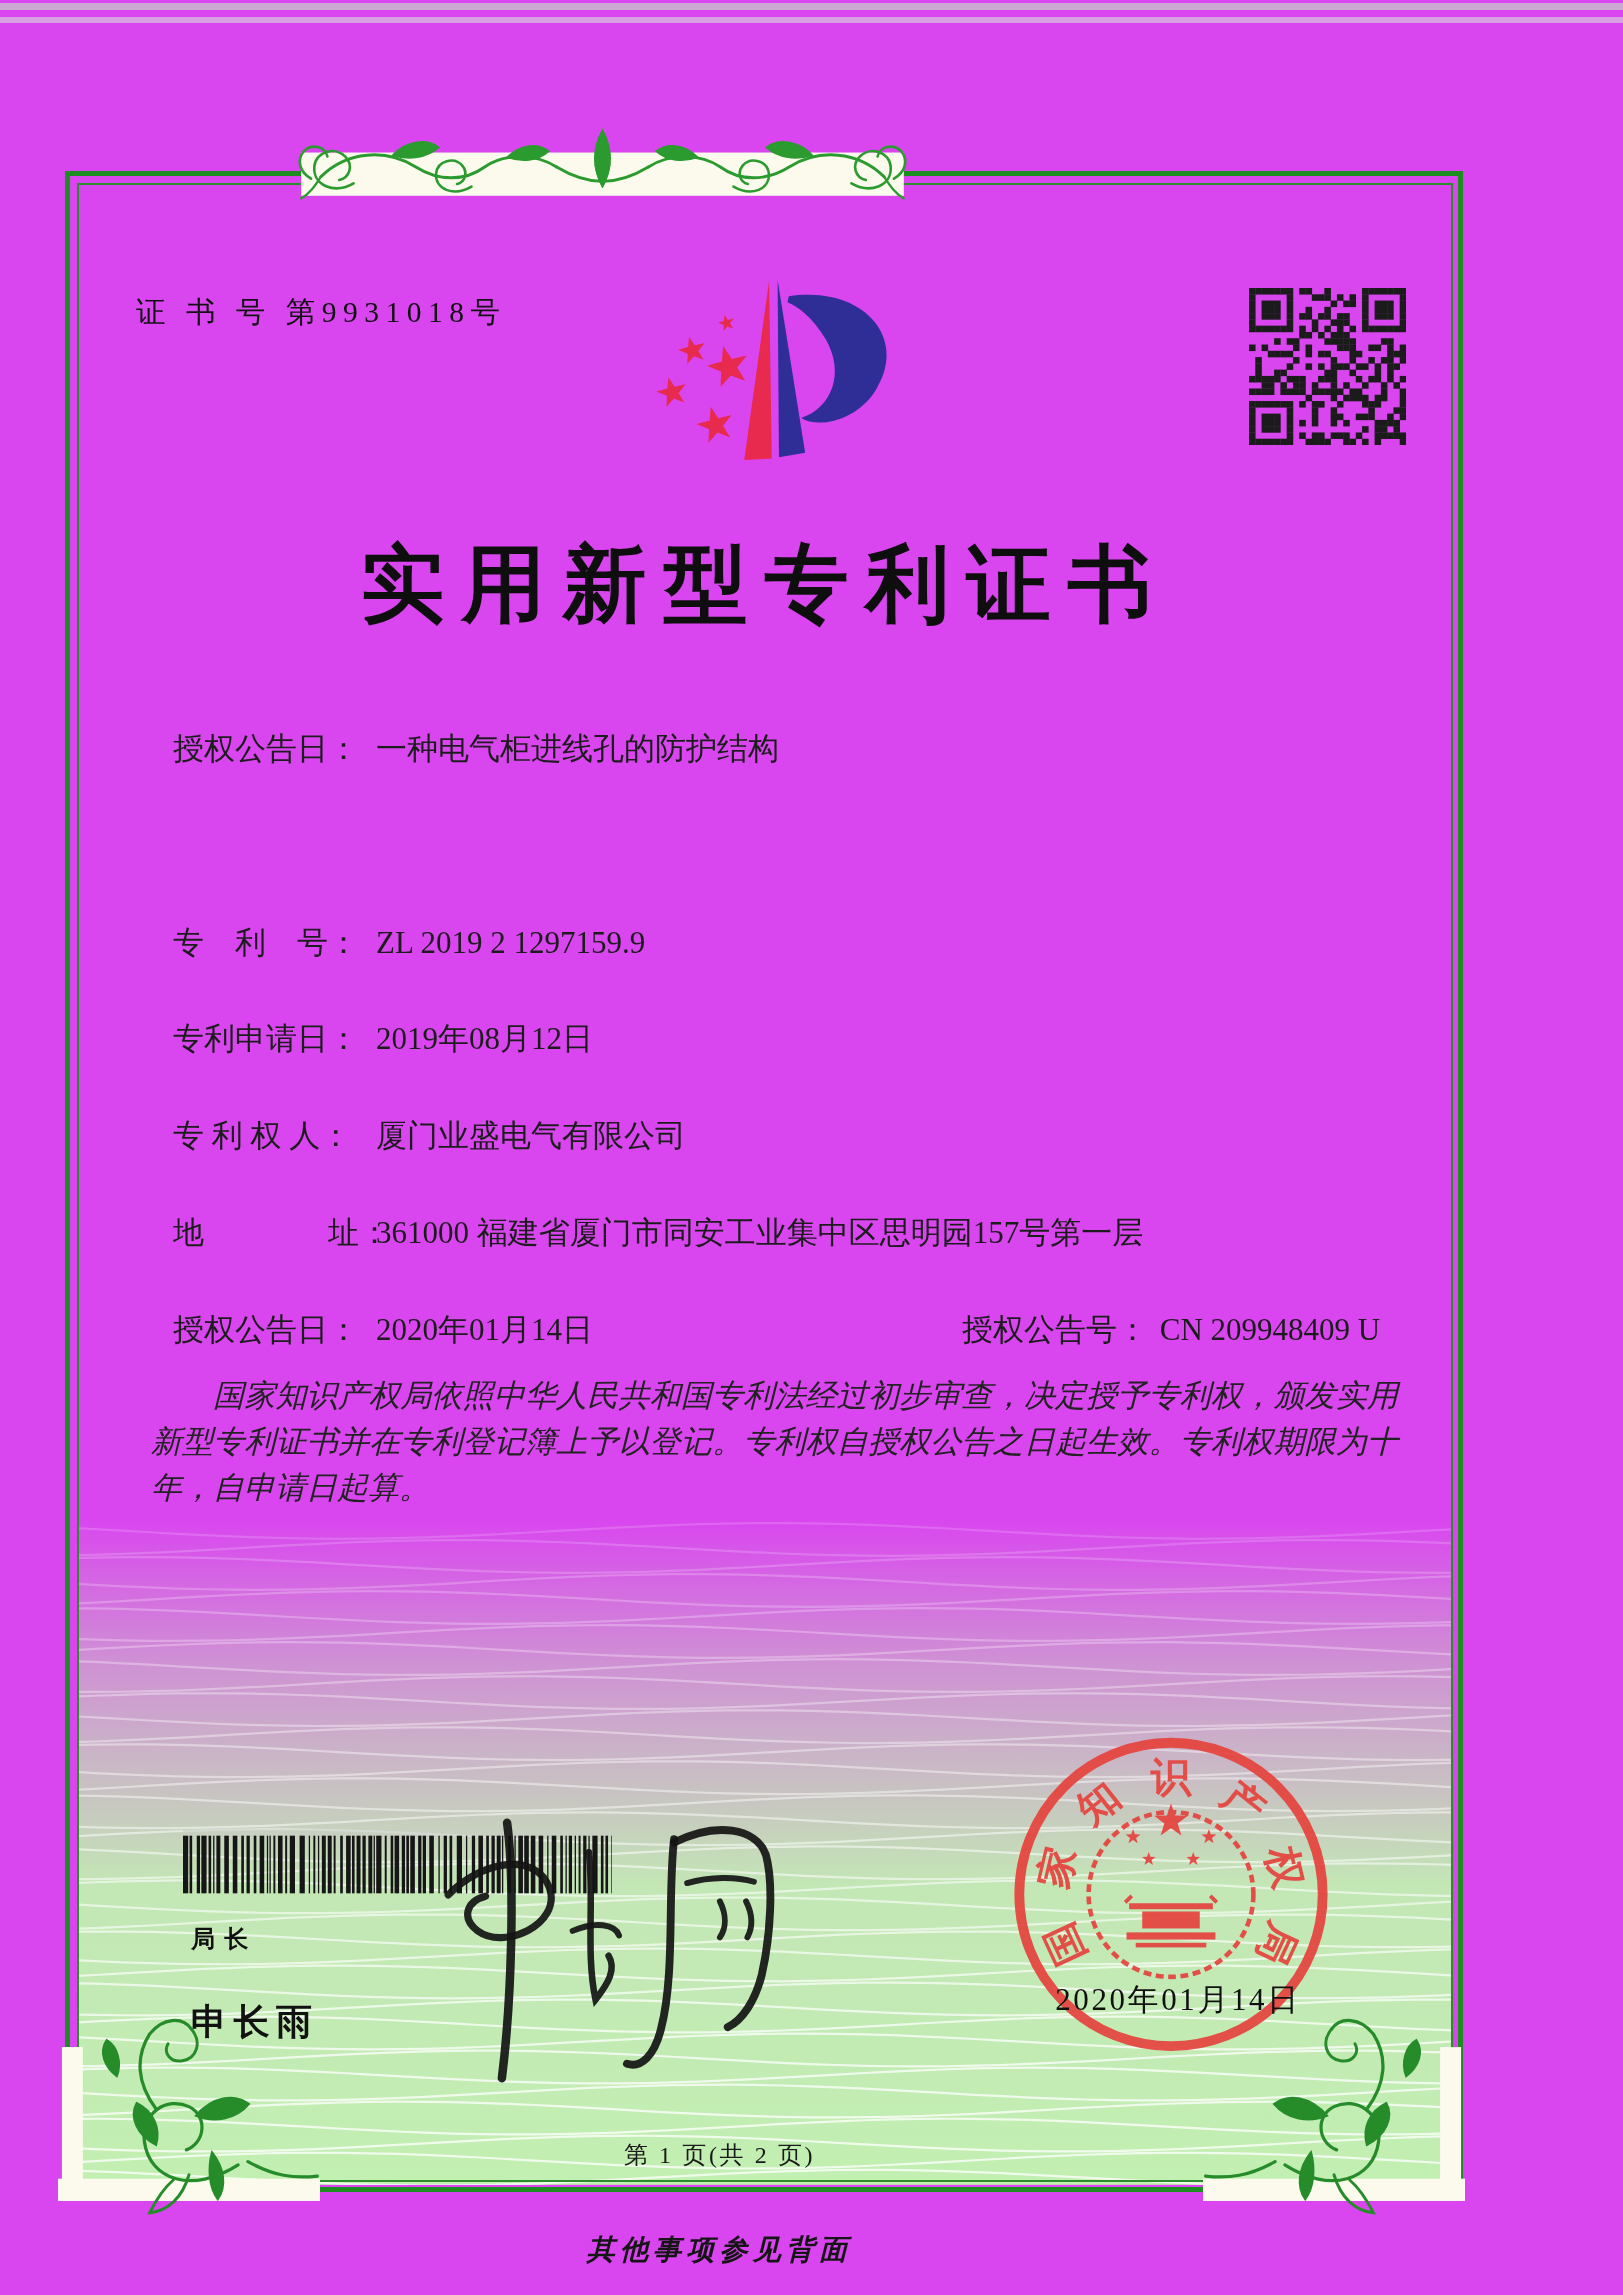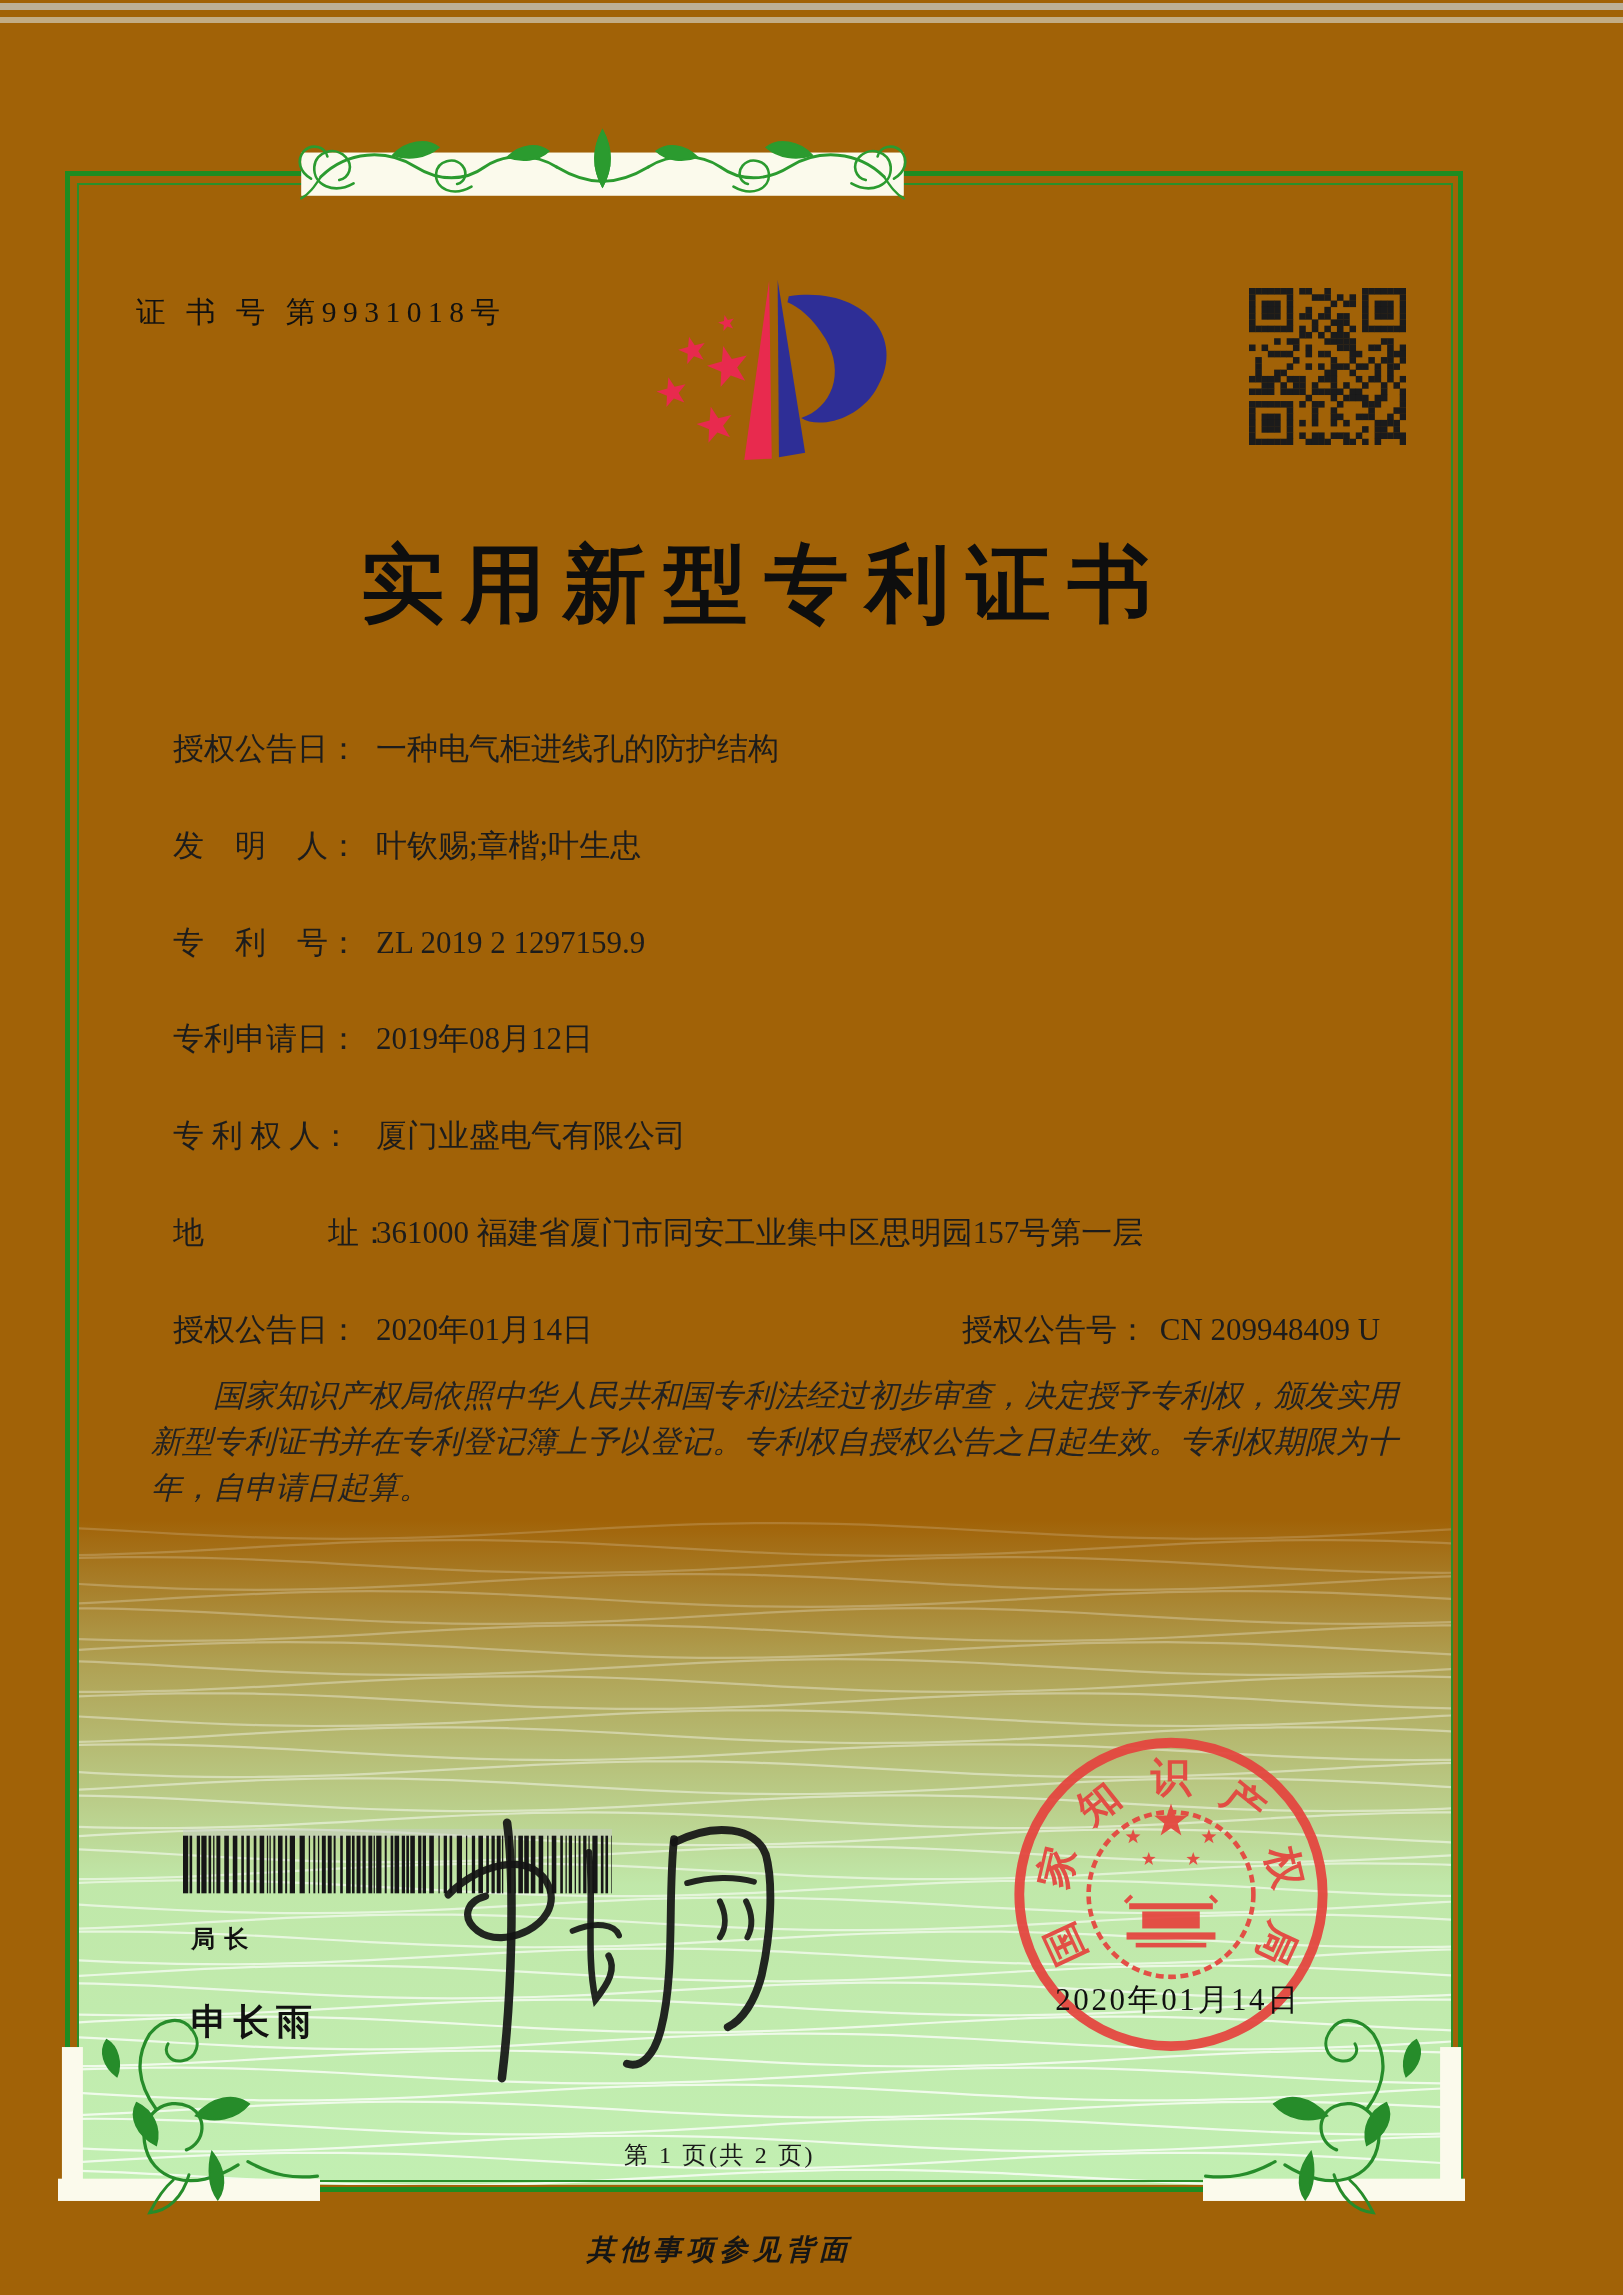--- a/index.html
+++ b/index.html
@@ -1,19 +1,19 @@
 <!DOCTYPE html>
 <html style="font-size:10.5px"><head>
 <meta charset="utf-8">
 <style>
   html,body{margin:0;padding:0;background:#888;}
   .page{
     position:relative;
     width:1623px;height:2295px;
-    background:#a16207;
+    background:#d946ef;
     overflow:hidden;
     font-family:"Liberation Serif","DejaVu Serif",serif;
     color:#1c1c1c;
   }
   .scanline{position:absolute;left:0;width:100%;}
   .sl1{top:2.6px;height:7.9px;background:#c6cbc9;opacity:.75;}
   .sl2{top:17px;height:5.9px;background:#d9dedb;opacity:.6;}
 
   
   .frame-outer{
@@ -510,23 +510,20 @@
       <rect x="172.8" y="230.4" width="10" height="10" fill="#1b1b1b"></rect>
       <rect x="192.0" y="230.4" width="10" height="10" fill="#1b1b1b"></rect>
       <rect x="230.4" y="230.4" width="10" height="10" fill="#1b1b1b"></rect>
     </svg>
 
   <div class="title">实用新型专利证书</div>
 
   <div class="field-row" style="top:728px;">
     <span class="field-label">授权公告日：</span><span class="field-value">一种电气柜进线孔的防护结构</span>
   </div>
-  <div class="field-row" style="top:825px;">
-    <span class="field-label">发　明　人：</span><span class="field-value">叶钦赐;章楷;叶生忠</span>
-  </div>
   <div class="field-row" style="top:922px;">
     <span class="field-label">专　利　号：</span><span class="field-value">ZL 2019 2 1297159.9</span>
   </div>
   <div class="field-row" style="top:1018px;">
     <span class="field-label">专利申请日：</span><span class="field-value">2019年08月12日</span>
   </div>
   <div class="field-row" style="top:1115px;">
     <span class="field-label">专 利 权 人：</span><span class="field-value">厦门业盛电气有限公司</span>
   </div>
   <div class="field-row" style="top:1212px;">

